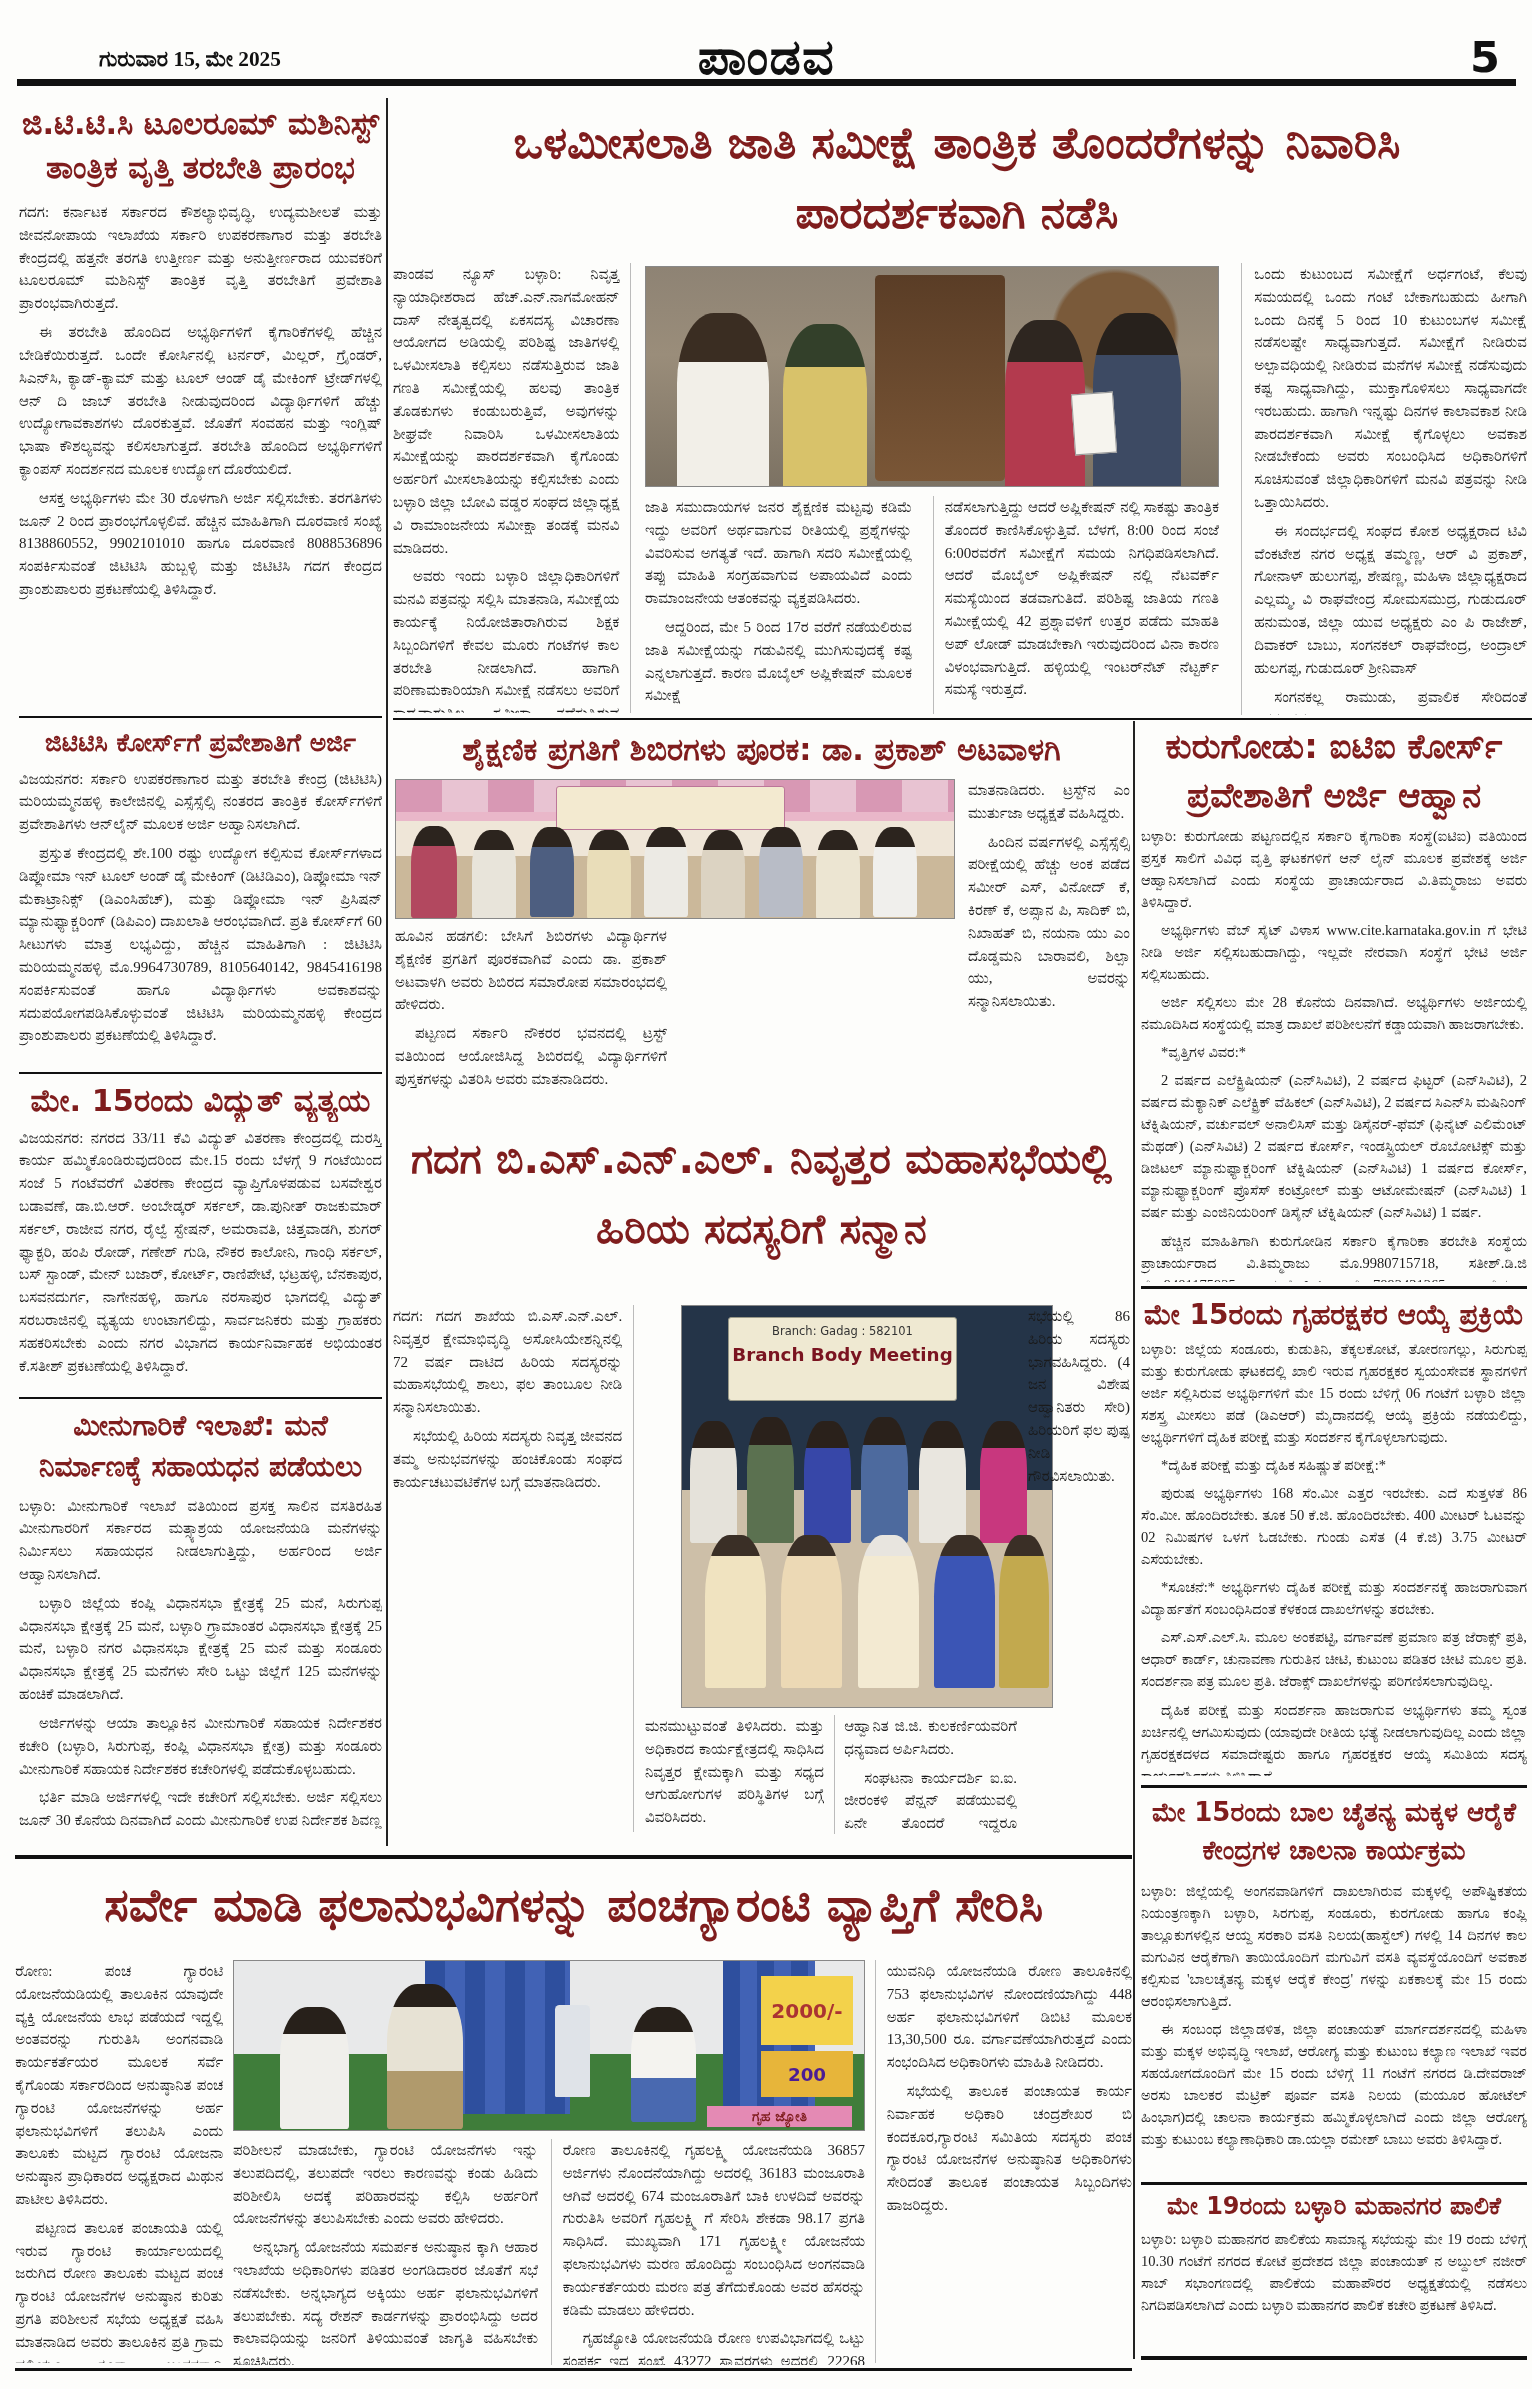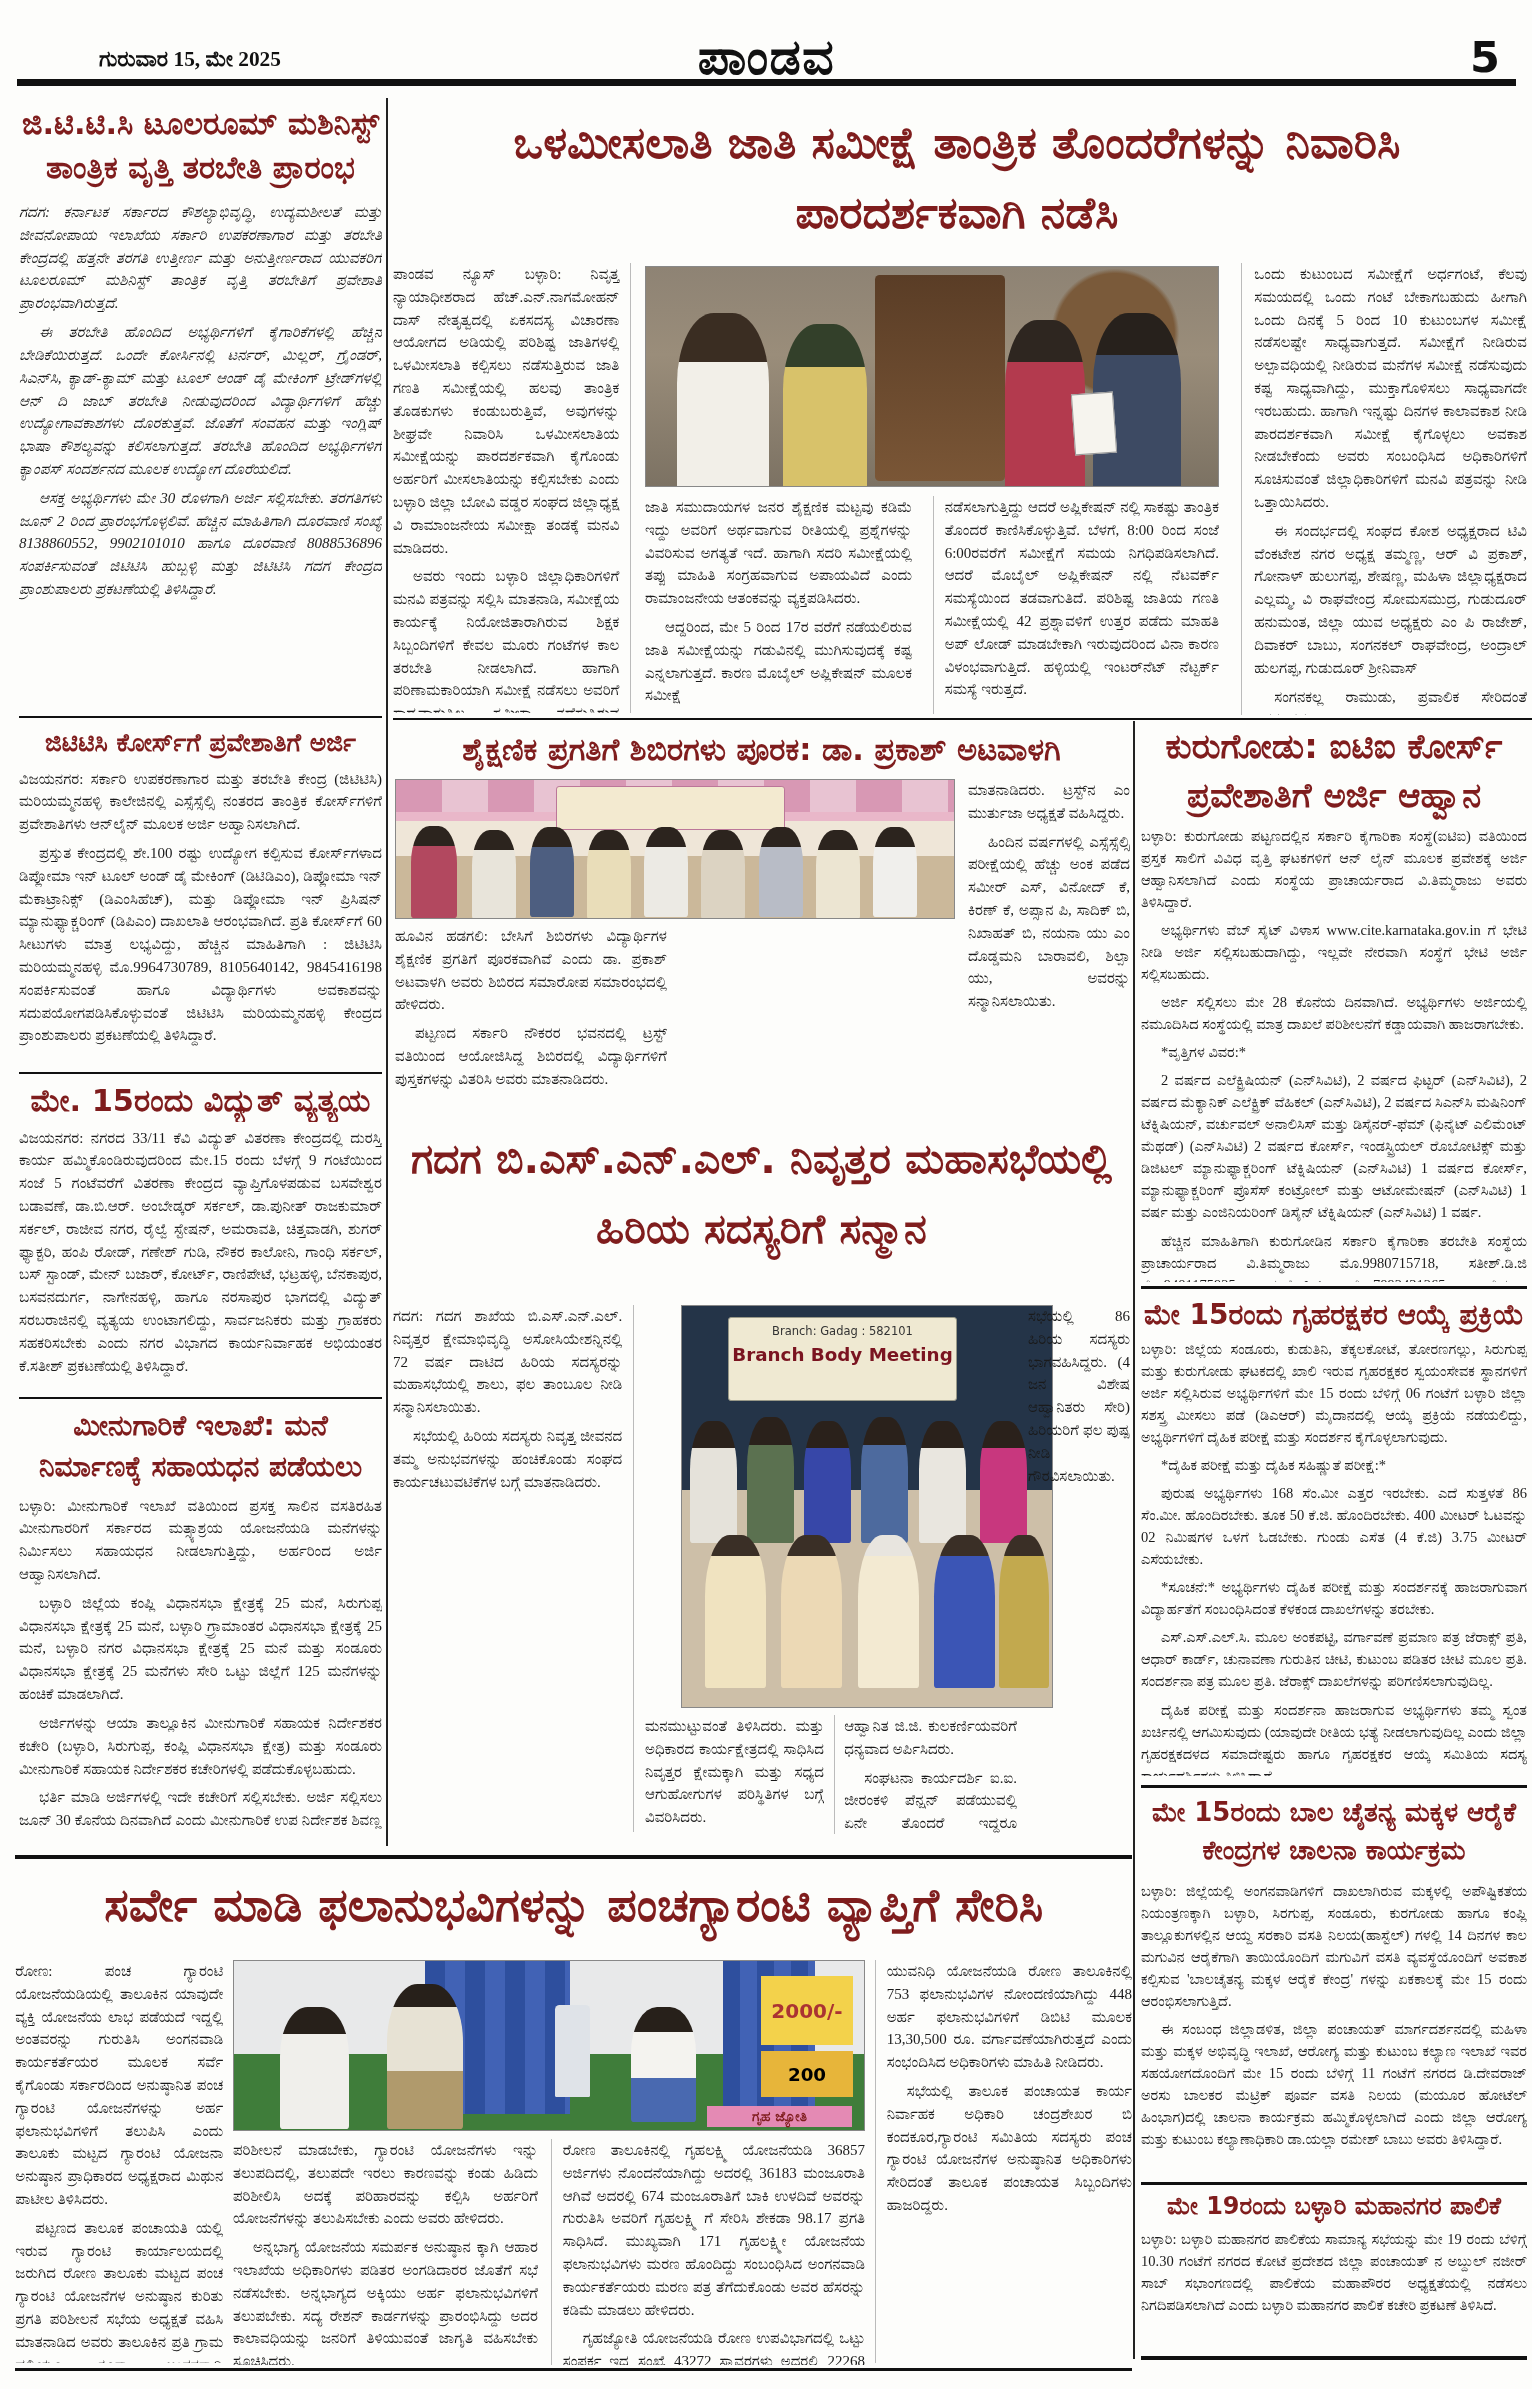--- a/index.html
+++ b/index.html
@@ -32,21 +32,21 @@
   <div class="abs hdr-date" style="left:99px; top:47px; width:275px;">ಗುರುವಾರ 15, ಮೇ 2025</div>
   <div class="abs masthead" style="left:0; right:0; top:29px;">ಪಾಂಡವ</div>
   <div class="abs pagenum" style="left:1470px; top:32px;">5</div>
   <div class="rule-h" style="left:17px; top:79px; width:1499px; height:6.9px;"></div>
 
   <div class="rule-v" style="left:386px; top:98px; height:1748px;"></div>
   <div class="rule-v" style="left:1133px; top:721px; height:1638px;"></div>
 
   <div class="abs" style="left:19px; top:102px; width:363px;">
     <div class="art-title" style="font-size:30.5px; height:93px;">ಜಿ.ಟಿ.ಟಿ.ಸಿ ಟೂಲರೂಮ್ ಮಶಿನಿಸ್ಟ್ ತಾಂತ್ರಿಕ ವೃತ್ತಿ ತರಬೇತಿ ಪ್ರಾರಂಭ</div>
-    <div class="body-txt" style="height:513px; margin-top:6.1px;font-style:italic;">
+    <div class="body-txt" style="height:513px; margin-top:6.1px;">
       <p>ಗದಗ: ಕರ್ನಾಟಕ ಸರ್ಕಾರದ ಕೌಶಲ್ಯಾಭಿವೃದ್ಧಿ, ಉದ್ಯಮಶೀಲತೆ ಮತ್ತು ಜೀವನೋಪಾಯ ಇಲಾಖೆಯ ಸರ್ಕಾರಿ ಉಪಕರಣಾಗಾರ ಮತ್ತು ತರಬೇತಿ ಕೇಂದ್ರದಲ್ಲಿ ಹತ್ತನೇ ತರಗತಿ ಉತ್ತೀರ್ಣ ಮತ್ತು ಅನುತ್ತೀರ್ಣರಾದ ಯುವಕರಿಗೆ ಟೂಲರೂಮ್ ಮಶಿನಿಸ್ಟ್ ತಾಂತ್ರಿಕ ವೃತ್ತಿ ತರಬೇತಿಗೆ ಪ್ರವೇಶಾತಿ ಪ್ರಾರಂಭವಾಗಿರುತ್ತದೆ.</p>
       <p>ಈ ತರಬೇತಿ ಹೊಂದಿದ ಅಭ್ಯರ್ಥಿಗಳಿಗೆ ಕೈಗಾರಿಕೆಗಳಲ್ಲಿ ಹೆಚ್ಚಿನ ಬೇಡಿಕೆಯಿರುತ್ತದೆ. ಒಂದೇ ಕೋರ್ಸಿನಲ್ಲಿ ಟರ್ನರ್, ಮಿಲ್ಲರ್, ಗ್ರೈಂಡರ್, ಸಿಎನ್‌ಸಿ, ಕ್ಯಾಡ್-ಕ್ಯಾಮ್ ಮತ್ತು ಟೂಲ್ ಆಂಡ್ ಡೈ ಮೇಕಿಂಗ್ ಟ್ರೇಡ್‌ಗಳಲ್ಲಿ ಆನ್ ದಿ ಜಾಬ್ ತರಬೇತಿ ನೀಡುವುದರಿಂದ ವಿದ್ಯಾರ್ಥಿಗಳಿಗೆ ಹೆಚ್ಚು ಉದ್ಯೋಗಾವಕಾಶಗಳು ದೊರಕುತ್ತವೆ. ಜೊತೆಗೆ ಸಂವಹನ ಮತ್ತು ಇಂಗ್ಲಿಷ್ ಭಾಷಾ ಕೌಶಲ್ಯವನ್ನು ಕಲಿಸಲಾಗುತ್ತದೆ. ತರಬೇತಿ ಹೊಂದಿದ ಅಭ್ಯರ್ಥಿಗಳಿಗೆ ಕ್ಯಾಂಪಸ್ ಸಂದರ್ಶನದ ಮೂಲಕ ಉದ್ಯೋಗ ದೊರೆಯಲಿದೆ.</p>
       <p>ಆಸಕ್ತ ಅಭ್ಯರ್ಥಿಗಳು ಮೇ 30 ರೊಳಗಾಗಿ ಅರ್ಜಿ ಸಲ್ಲಿಸಬೇಕು. ತರಗತಿಗಳು ಜೂನ್ 2 ರಿಂದ ಪ್ರಾರಂಭಗೊಳ್ಳಲಿವೆ. ಹೆಚ್ಚಿನ ಮಾಹಿತಿಗಾಗಿ ದೂರವಾಣಿ ಸಂಖ್ಯೆ 8138860552, 9902101010 ಹಾಗೂ ದೂರವಾಣಿ 8088536896 ಸಂಪರ್ಕಿಸುವಂತೆ ಜಿಟಿಟಿಸಿ ಹುಬ್ಬಳ್ಳಿ ಮತ್ತು ಜಿಟಿಟಿಸಿ ಗದಗ ಕೇಂದ್ರದ ಪ್ರಾಂಶುಪಾಲರು ಪ್ರಕಟಣೆಯಲ್ಲಿ ತಿಳಿಸಿದ್ದಾರೆ.</p>
     </div>
   </div>
   <div class="rule-h" style="left:19px; top:716px; width:363px; height:2.3px;"></div>
 
   <div class="abs" style="left:19px; top:725px; width:363px;">
     <div class="art-title" style="font-size:25px; height:38px;">ಜಿಟಿಟಿಸಿ ಕೋರ್ಸ್‌ಗೆ ಪ್ರವೇಶಾತಿಗೆ ಅರ್ಜಿ ಆಹ್ವಾನ</div>
     <div class="body-txt" style="height:299px; margin-top:4.6px;">
@@ -223,21 +223,21 @@
 
   <div class="photo" style="left:233px; top:1960px; width:632px; height:171px;
               background: linear-gradient(180deg, #e8e9ea 0 55%, #3f7d3a 55% 100%);">
     <div class="abs" style="left:191px; top:0; width:145px; height:153px; background:repeating-linear-gradient(90deg,#2e4f9e 0 20px, #4162b5 20px 40px);"></div>
     <div class="abs" style="left:489px; top:0; width:92px; height:145px; background:repeating-linear-gradient(90deg,#2e4f9e 0 17px, #4162b5 17px 34px);"></div>
     <div class="ph-fig" style="left:46px; top:46px; width:69px; height:122px; background:linear-gradient(180deg,#27201a 0 22%, #f0efeb 22%);"></div>
     <div class="ph-fig" style="left:153px; top:23px; width:76px; height:145px; background:linear-gradient(180deg,#27201a 0 16%, #e7e2d4 16% 60%, #b09a6c 60%);"></div>
     <div class="ph-fig" style="left:397px; top:46px; width:65px; height:115px; background:linear-gradient(180deg,#27201a 0 22%, #f4f3ef 22% 62%, #4969b0 62%);"></div>
     <div class="abs" style="left:321px; top:44px; width:35px; height:92px; background:#dfe3e8; border-radius:4.6px 4.6px 1.5px 1.5px;"></div>
     <div class="abs chip" style="left:527px; top:15.3px; width:92px; height:69px; background:#f3d24b; color:#a33; font-size:20px;">2000/-</div>
-    <div class="abs chip" style="left:527px; top:90px; width:92px; height:46px; background:#e7b53a; color:#000000; font-size:18.3px;">200</div>
+    <div class="abs chip" style="left:527px; top:90px; width:92px; height:46px; background:#e7b53a; color:#4c1d95; font-size:18.3px;">200</div>
     <div class="abs chip" style="left:473px; top:145px; width:145px; height:21.4px; background:#e48ab4; color:#7f1d1d; font-size:13.7px;">ಗೃಹ ಜ್ಯೋತಿ</div>
   </div>
 
   <div class="abs body-txt" style="left:233px; top:2139px; width:305px; height:226px;">
     <p>ಪರಿಶೀಲನೆ ಮಾಡಬೇಕು, ಗ್ಯಾರಂಟಿ ಯೋಜನೆಗಳು ಇನ್ನು ತಲುಪದಿದಲ್ಲಿ, ತಲುಪದೇ ಇರಲು ಕಾರಣವನ್ನು ಕಂಡು ಹಿಡಿದು ಪರಿಶೀಲಿಸಿ ಅದಕ್ಕೆ ಪರಿಹಾರವನ್ನು ಕಲ್ಪಿಸಿ ಅರ್ಹರಿಗೆ ಯೋಜನೆಗಳನ್ನು ತಲುಪಿಸಬೇಕು ಎಂದು ಅವರು ಹೇಳಿದರು.</p>
     <p>ಅನ್ನಭಾಗ್ಯ ಯೋಜನೆಯ ಸಮರ್ಪಕ ಅನುಷ್ಠಾನ ಕ್ಕಾಗಿ ಆಹಾರ ಇಲಾಖೆಯ ಅಧಿಕಾರಿಗಳು ಪಡಿತರ ಅಂಗಡಿದಾರರ ಜೊತೆಗೆ ಸಭೆ ನಡೆಸಬೇಕು. ಅನ್ನಭಾಗ್ಯದ ಅಕ್ಕಿಯು ಅರ್ಹ ಫಲಾನುಭವಿಗಳಿಗೆ ತಲುಪಬೇಕು. ಸದ್ಯ ರೇಶನ್ ಕಾರ್ಡಗಳನ್ನು ಪ್ರಾರಂಭಿಸಿದ್ದು ಅದರ ಕಾಲಾವಧಿಯನ್ನು ಜನರಿಗೆ ತಿಳಿಯುವಂತೆ ಜಾಗೃತಿ ವಹಿಸಬೇಕು ಸೂಚಿಸಿದರು.</p>
   </div>
   <div class="abs body-txt" style="left:551px; top:2139px; width:314px; height:226px; border-left:0.8px solid #bbb; padding-left:10.7px;">
     <p>ರೋಣ ತಾಲೂಕಿನಲ್ಲಿ ಗೃಹಲಕ್ಷ್ಮಿ ಯೋಜನೆಯಡಿ 36857 ಅರ್ಜಿಗಳು ನೊಂದನೆಯಾಗಿದ್ದು ಅದರಲ್ಲಿ 36183 ಮಂಜೂರಾತಿ ಆಗಿವೆ ಅದರಲ್ಲಿ 674 ಮಂಜೂರಾತಿಗೆ ಬಾಕಿ ಉಳದಿವೆ ಅವರನ್ನು ಗುರುತಿಸಿ ಅವರಿಗೆ ಗೃಹಲಕ್ಷ್ಮಿ ಗೆ ಸೇರಿಸಿ ಶೇಕಡಾ 98.17 ಪ್ರಗತಿ ಸಾಧಿಸಿದೆ. ಮುಖ್ಯವಾಗಿ 171 ಗೃಹಲಕ್ಷ್ಮೀ ಯೋಜನೆಯ ಫಲಾನುಭವಿಗಳು ಮರಣ ಹೊಂದಿದ್ದು ಸಂಬಂಧಿಸಿದ ಅಂಗನವಾಡಿ ಕಾರ್ಯಕರ್ತೆಯರು ಮರಣ ಪತ್ರ ತೆಗೆದುಕೊಂಡು ಅವರ ಹೆಸರನ್ನು ಕಡಿಮೆ ಮಾಡಲು ಹೇಳಿದರು.</p>
     <p>ಗೃಹಜ್ಯೋತಿ ಯೋಜನೆಯಡಿ ರೋಣ ಉಪವಿಭಾಗದಲ್ಲಿ ಒಟ್ಟು ಸಂಪರ್ಕ ಇದ್ದ ಸಂಖ್ಯೆ 43272 ಸ್ಥಾವರಗಳು ಅದರಲ್ಲಿ 22268 ಫಲಾನುಭವಿಗಳು ಯೋಜನೆ ಲಾಭ ಪಡೆದಿದ್ದು 1380 ಯೋಜನೆಯ ಲಾಭ ಪಡೆದಿಲ್ಲಾ ಇದನ್ನು ಕೂಡಾ ಸರ್ವೆ ಮಾಡಿ ಎಂದರು</p>

